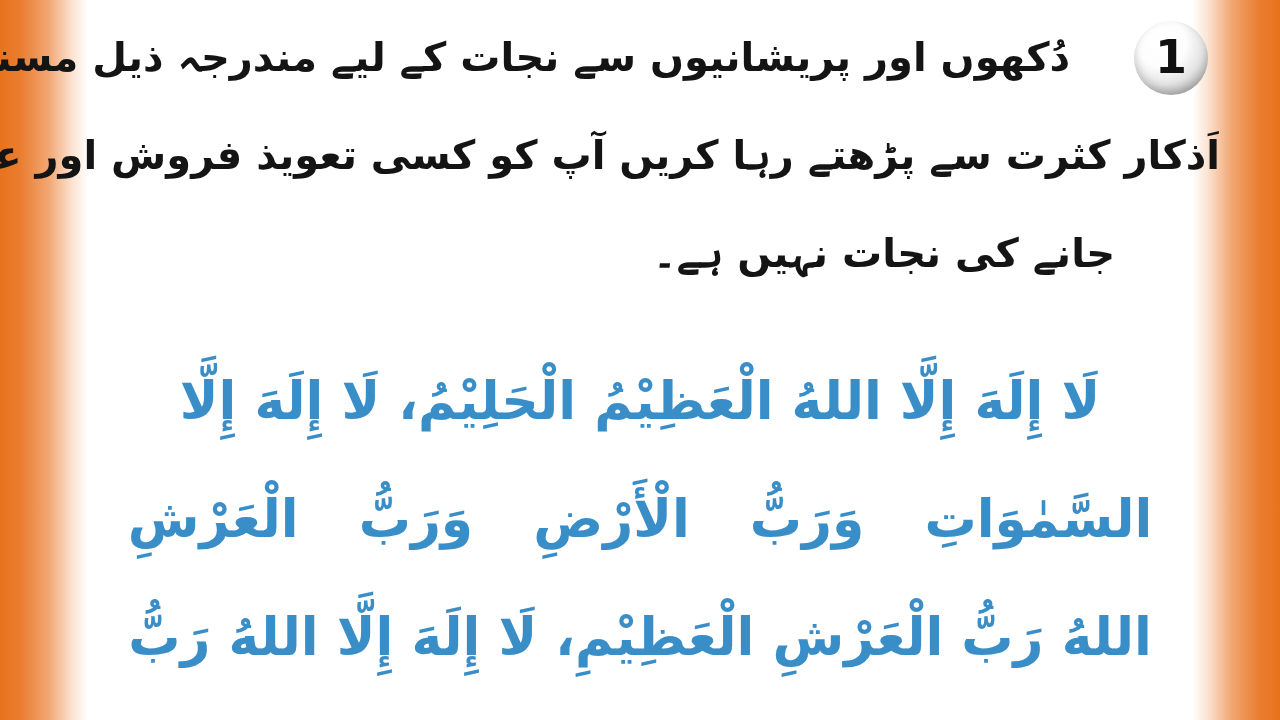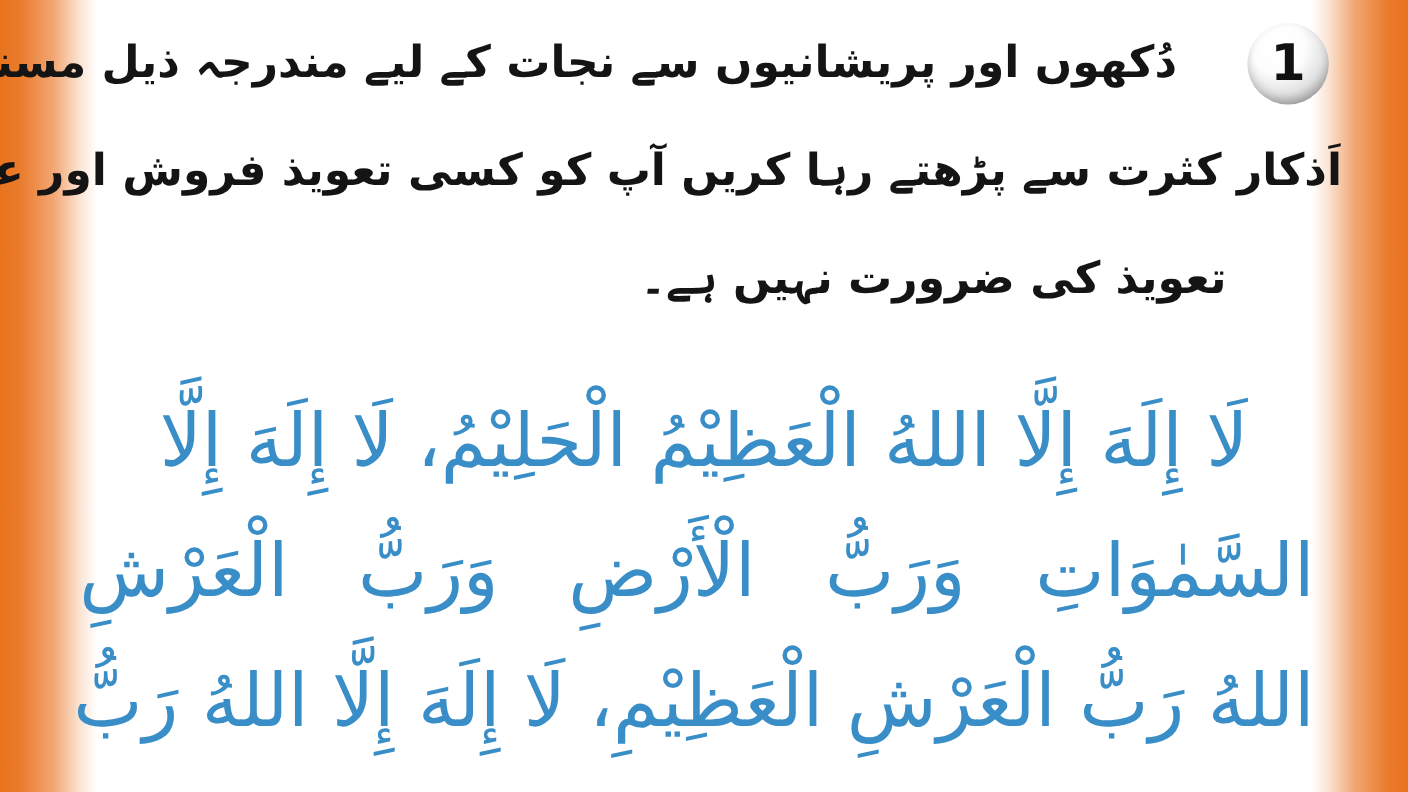--- a/index.html
+++ b/index.html
@@ -69,22 +69,22 @@
   .arabic-block {
     position: absolute;
     top: 342px;
     left: 85px;
     right: 85px;
     direction: rtl;
     text-align: center;
     color: #3a8ec8;
   }
   .arabic-line {
-    font-size: 67px;
-    font-weight: normal;
+    font-size: 52px;
+    font-weight: bold;
     line-height: 118px;
     height: 118px;
     white-space: nowrap;
   }
   .arabic-line.l3 { word-spacing: 42px; }
 </style>
 </head>
 <body>
 
 <div class="page">
@@ -92,21 +92,21 @@
   <div class="edge left"></div>
   <div class="edge right"></div>
 
   <div class="badge">
     <span>1</span>
   </div>
 
   <div class="urdu-block">
     <div class="urdu-line l1">دُکھوں اور پریشانیوں سے نجات کے لیے مندرجہ ذیل مسنون</div>
     <div class="urdu-line l2">اَذکار کثرت سے پڑھتے رہا کریں آپ کو کسی تعویذ فروش اور عامل کے پاس</div>
-    <div class="urdu-line l3">تعویذ کی ضرورت نہیں ہے۔</div>
+    <div class="urdu-line l3">جانے کی نجات نہیں ہے۔</div>
   </div>
 
   <div class="arabic-block">
     <div class="arabic-line l1">لَا إِلَهَ إِلَّا اللهُ الْعَظِيْمُ الْحَلِيْمُ، لَا إِلَهَ إِلَّا</div>
     <div class="arabic-line l3">السَّمٰوَاتِ وَرَبُّ الْأَرْضِ وَرَبُّ الْعَرْشِ</div>
     <div class="arabic-line l2">اللهُ رَبُّ الْعَرْشِ الْعَظِيْمِ، لَا إِلَهَ إِلَّا اللهُ رَبُّ</div>
   </div>
 
 </div>
 

